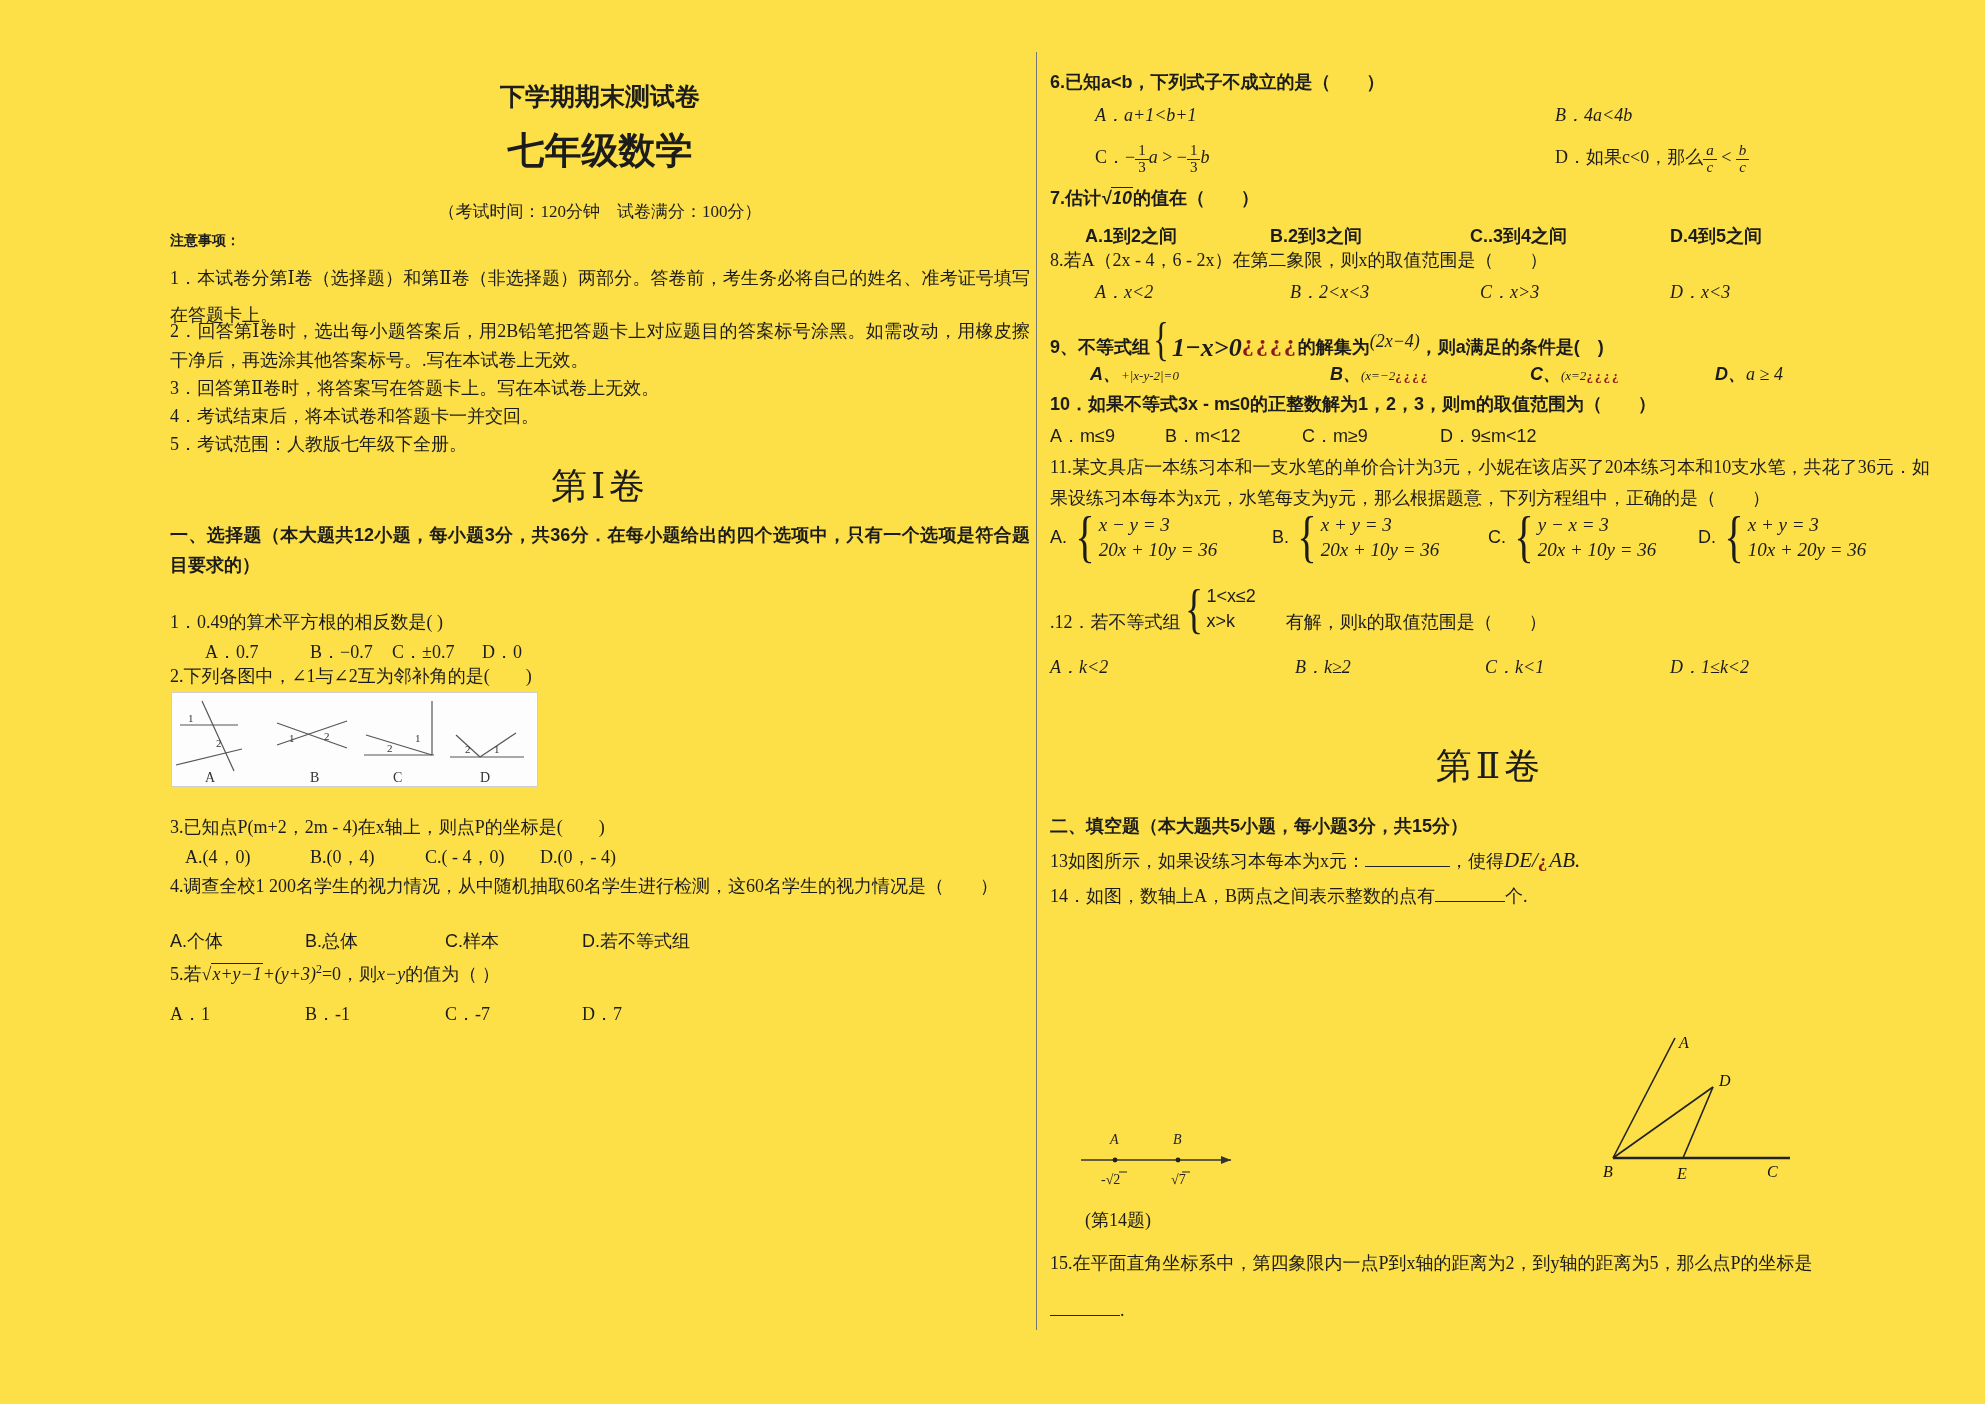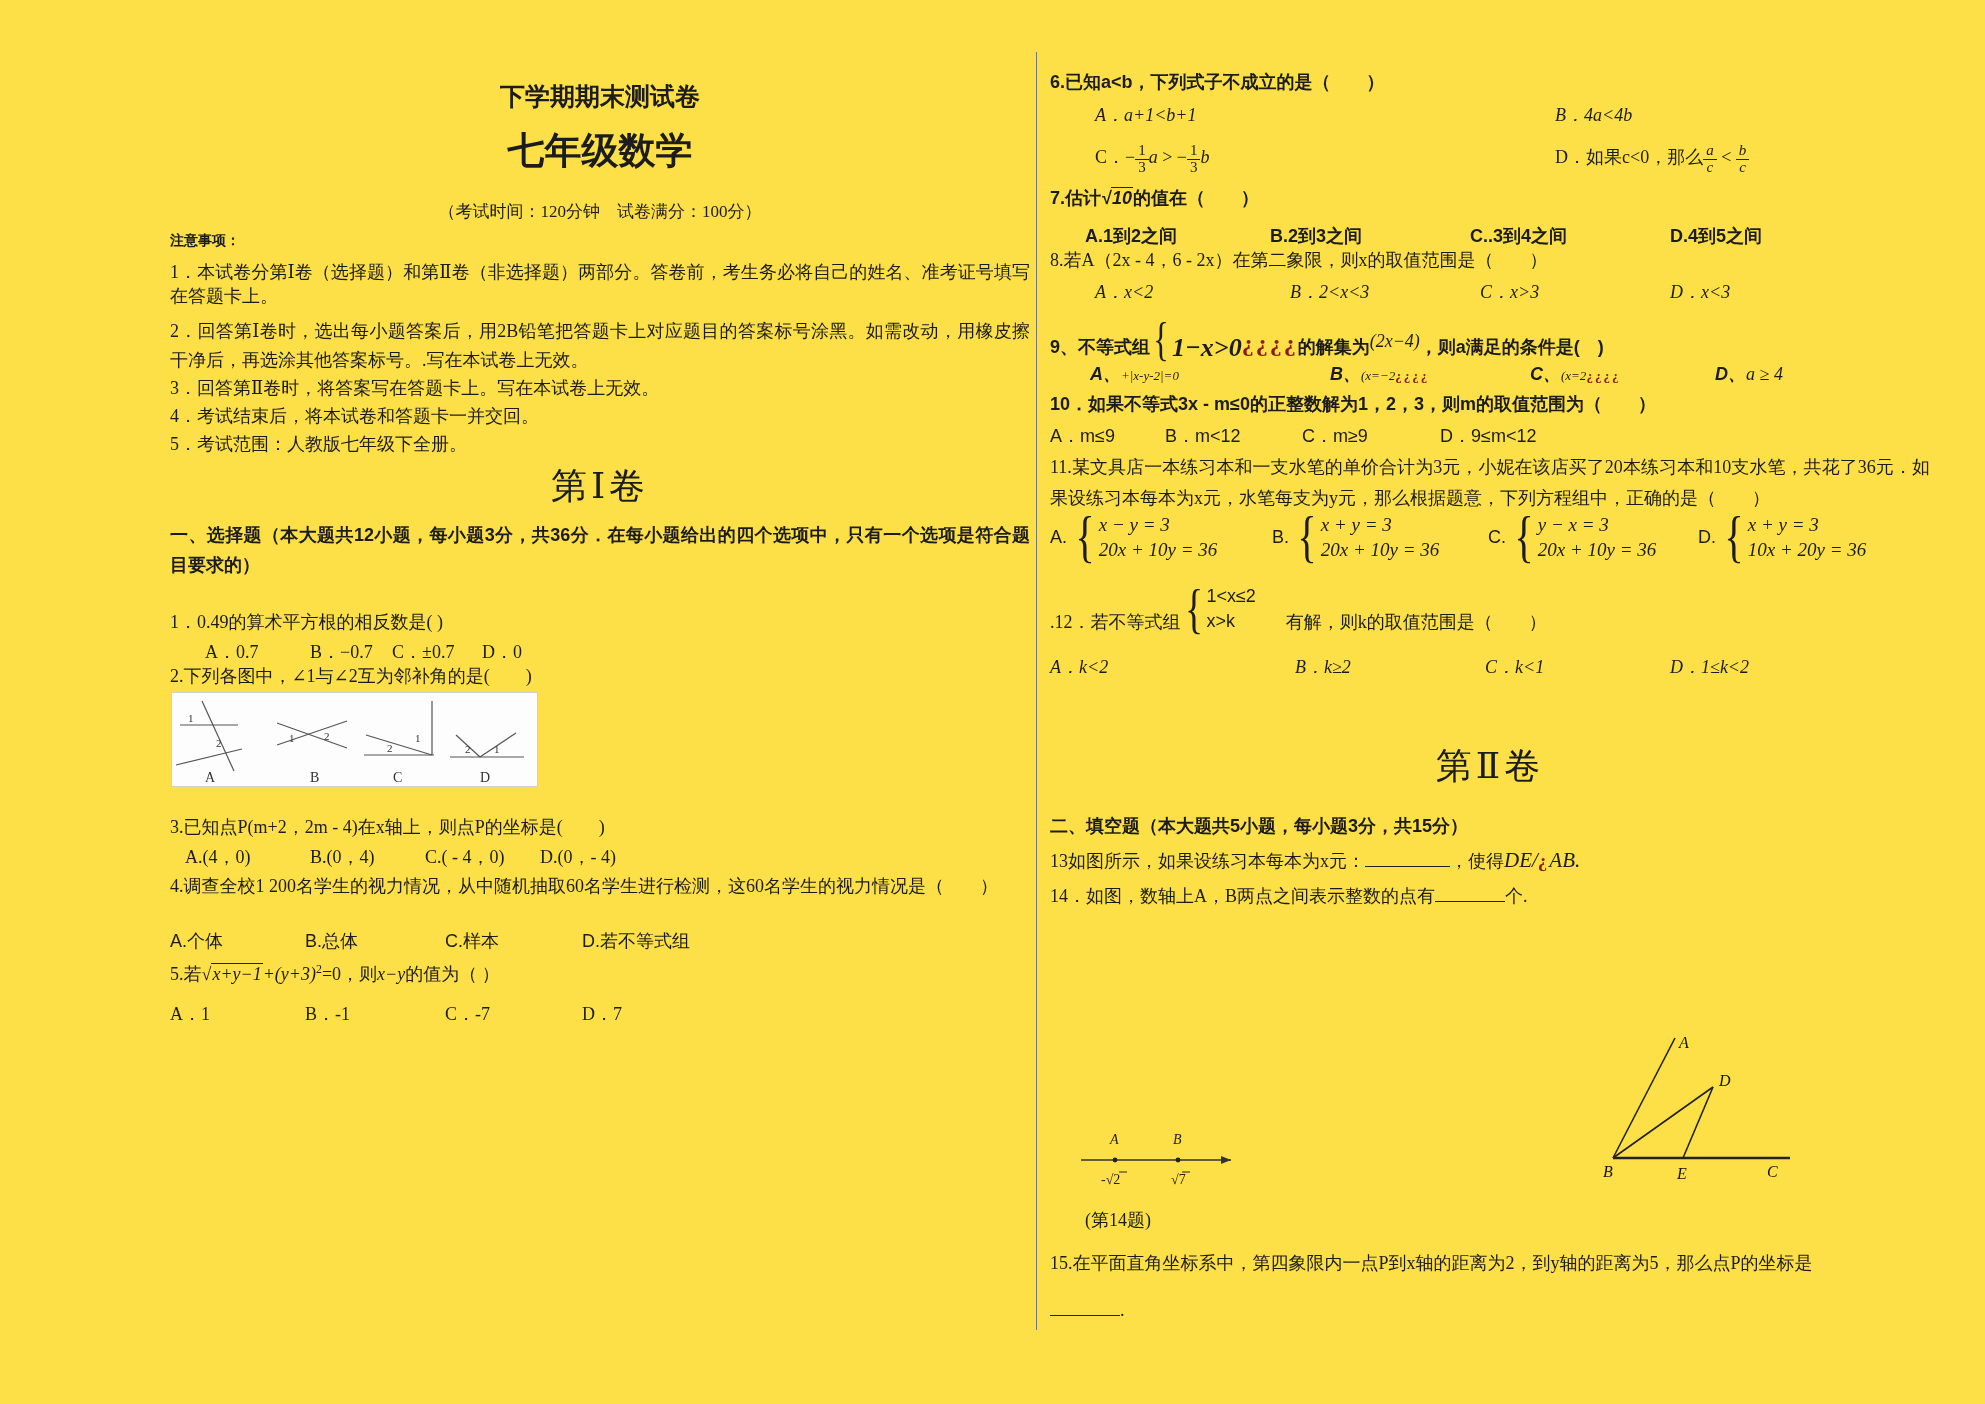--- a/index.html
+++ b/index.html
@@ -43,21 +43,21 @@
   <div class="divider"></div>
 
   <div class="abs center sans-b" style="left:170px;top:80px;width:860px;font-size:25px;">下学期期末测试卷</div>
 
   <div class="abs center sans-b" style="left:170px;top:126px;width:860px;font-size:37px;">七年级数学</div>
 
   <div class="abs center" style="left:170px;top:200px;width:860px;font-size:17px;">（考试时间：120分钟　试卷满分：100分）</div>
 
   <div class="abs sans-b" style="left:170px;top:232px;font-size:14px;">注意事项：</div>
 
-  <div class="abs wrap" style="left:170px;top:260px;width:860px;line-height:24px;text-align:justify;">1．本试卷分第Ⅰ卷（选择题）和第Ⅱ卷（非选择题）两部分。答卷前，考生务必将自己的姓名、准考证号填写在答题卡上。</div>
+  <div class="abs wrap" style="left:170px;top:260px;width:860px;line-height:37px;text-align:justify;">1．本试卷分第Ⅰ卷（选择题）和第Ⅱ卷（非选择题）两部分。答卷前，考生务必将自己的姓名、准考证号填写在答题卡上。</div>
   <div class="abs wrap" style="left:170px;top:317px;width:860px;line-height:28.5px;text-align:justify;">2．回答第Ⅰ卷时，选出每小题答案后，用2B铅笔把答题卡上对应题目的答案标号涂黑。如需改动，用橡皮擦干净后，再选涂其他答案标号。.写在本试卷上无效。</div>
   <div class="abs wrap" style="left:170px;top:374px;width:860px;line-height:28.5px;">3．回答第Ⅱ卷时，将答案写在答题卡上。写在本试卷上无效。</div>
   <div class="abs wrap" style="left:170px;top:402px;width:860px;line-height:28.5px;">4．考试结束后，将本试卷和答题卡一并交回。</div>
   <div class="abs wrap" style="left:170px;top:430px;width:860px;line-height:28.5px;">5．考试范围：人教版七年级下全册。</div>
 
   <div class="abs center big-head" style="left:170px;top:462px;width:860px;">第Ⅰ卷</div>
 
   <div class="abs wrap sans-b" style="left:170px;top:520px;width:860px;font-size:18px;line-height:30px;text-align:justify;">一、选择题（本大题共12小题，每小题3分，共36分．在每小题给出的四个选项中，只有一个选项是符合题目要求的）</div>
 
   <div class="abs" style="left:170px;top:610px;">1．0.49的算术平方根的相反数是( )</div>

